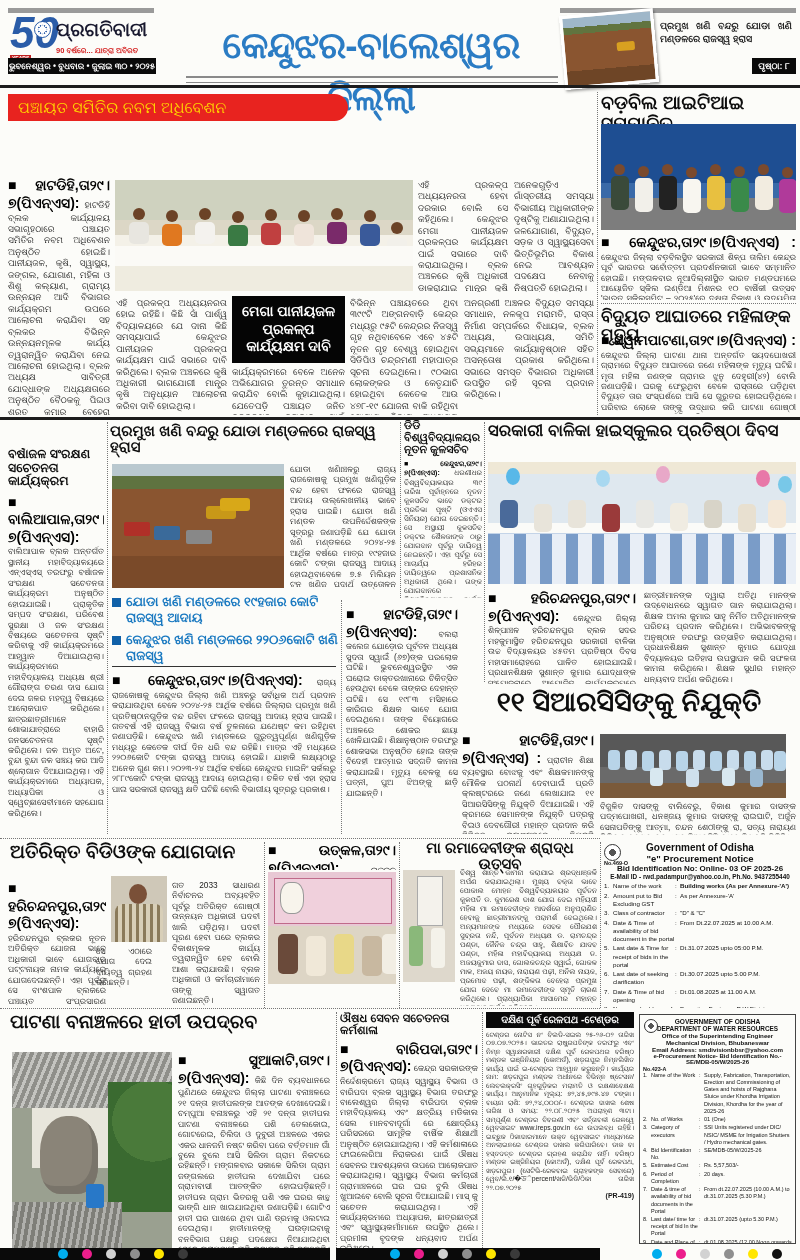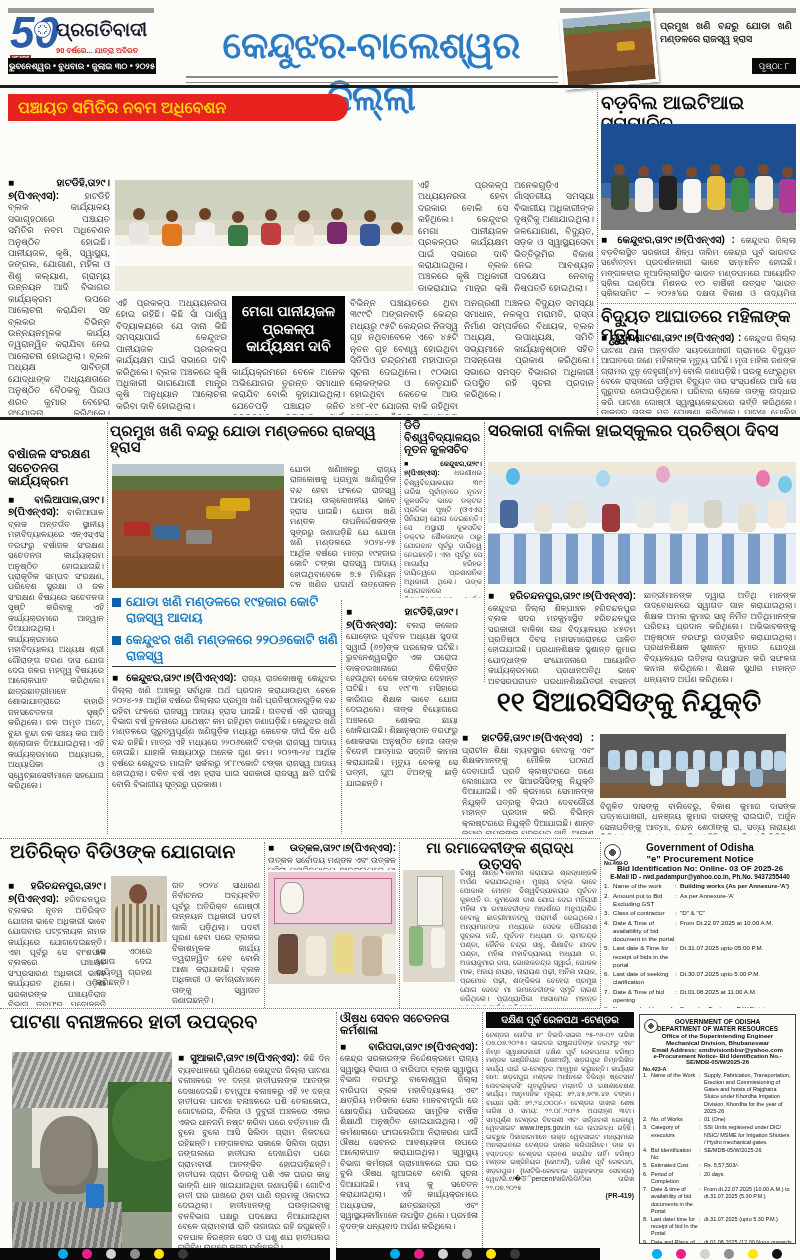--- a/index.html
+++ b/index.html
@@ -3,21 +3,21 @@
 <meta charset="utf-8">
 <style>
   html,body{margin:0;padding:0;background:#e8e8e4}
   .page{position:relative;width:800px;height:1260px;margin:0 auto;background:#fcfcf9;
         font-family:"Liberation Sans","DejaVu Sans",sans-serif;color:#1a1a1a;overflow:hidden}
   .abs{position:absolute}
   .hl{font-weight:bold;color:#0d0d0d;line-height:1.08}
   .body{font-size:9px;line-height:1.27;text-align:justify;color:#1c1c1c}
   .t8{font-size:8.3px;line-height:1.26;text-align:justify;color:#1c1c1c}
   .t7{font-size:7.2px;line-height:1.25;text-align:justify;color:#1c1c1c}
-  .dl{font-weight:bold;font-size:10px;color:#000}
+  .dl{font-weight:bold;font-size:14px;color:#000}
   .vdot{border-left:1px dotted #777}
   .hdot{border-top:1px dotted #777}
   .rule{background:#1d1d1d}
   .photo{position:absolute;overflow:hidden;background:#999}
   .blackbox{background:#050505;color:#fff;font-weight:bold;text-align:center;line-height:1.25}
   .bullet-item{display:flex;gap:5px;color:#1878c0;font-weight:bold;font-size:13px;line-height:1.2;margin-bottom:7px}
   .bullet-sq{width:9px;height:9px;background:#1060a8;margin-top:4px;flex:none}
   .notice{font-family:"Liberation Sans",sans-serif;color:#111}
   .nrow{display:grid;grid-template-columns:9px 62px 5px 1fr;font-size:6.2px;line-height:1.3;margin-bottom:1.5px}
   .nrow2{display:grid;grid-template-columns:8px 48px 5px 1fr;font-size:5.5px;line-height:1.3;margin-bottom:1.2px}
@@ -43,25 +43,25 @@
   </div>
   <div class="abs" style="left:8px;top:58px;width:148px;height:16px;background:#0a0a0a;color:#fff;font-size:8.5px;font-weight:bold;text-align:center;line-height:16px">ଭୁବନେଶ୍ୱର • ବୁଧବାର • ଜୁଲାଇ ୩୦ • ୨୦୨୫</div>
 
   <div class="abs" style="left:180px;top:20px;width:382px;height:52px;font-size:37px;font-weight:bold;color:#2b7cc4;text-align:center;line-height:52px;letter-spacing:-1px">କେନ୍ଦୁଝର-ବାଲେଶ୍ୱର ଜିଲ୍ଲା</div>
   <div class="abs" style="left:186px;top:76px;width:372px;height:4px;border-top:2px solid #8a8a8a;border-bottom:1px solid #8a8a8a"></div>
 
   <div class="photo" style="left:562px;top:12px;width:88px;height:68px;transform:rotate(-5deg);border:3px solid #fff;box-shadow:1px 2px 3px rgba(0,0,0,.4);background:linear-gradient(180deg,#9fb7c9 0 14%,#61743f 14% 24%,#8a5530 24% 78%,#6e4526 78% 100%)">
     <span class="abs" style="left:52px;top:28px;width:18px;height:9px;background:#d8a020;border-radius:2px"></span>
   </div>
   <div class="abs cap" style="left:660px;top:20px;width:132px;font-size:9.5px;line-height:1.35">ପ୍ରମୁଖ ଖଣି ବନ୍ଦରୁ ଯୋଡା ଖଣି ମଣ୍ଡଳରେ ରାଜସ୍ୱ ହ୍ରାସ</div>
-  <div class="abs" style="left:752px;top:58px;width:44px;height:16px;background:#0a0a0a;color:#fff;font-size:9px;font-weight:normal;text-align:center;line-height:16px">ପୃଷ୍ଠା: ୮</div>
+  <div class="abs" style="left:752px;top:58px;width:44px;height:16px;background:#0a0a0a;color:#fff;font-size:9px;font-weight:bold;text-align:center;line-height:16px">ପୃଷ୍ଠା: ୮</div>
 
   <div class="abs rule" style="left:0;top:85px;width:800px;height:3px"></div>
 
-  <div class="abs" style="left:8px;top:94px;width:340px;height:27px;background:#e8231f;border-radius:0 16px 16px 0;color:#ffd400;font-size:16px;font-weight:bold;line-height:27px;padding-left:10px;box-sizing:border-box">ପଞ୍ଚାୟତ ସମିତିର ନବମ ଅଧିବେଶନ</div>
+  <div class="abs" style="left:8px;top:94px;width:340px;height:27px;background:#e8231f;border-radius:0 16px 16px 0;color:#ffd400;font-size:16px;font-weight:normal;line-height:27px;padding-left:10px;box-sizing:border-box">ପଞ୍ଚାୟତ ସମିତିର ନବମ ଅଧିବେଶନ</div>
 
   <div class="abs body" style="left:8px;top:177px;width:102px;height:238px;overflow:hidden"><b class="dl">■ ହାଟଡିହି,ତା୨୯।୭(ପିଏନ୍ଏସ):</b> <span>ହାଟଡିହି ବ୍ଲକ କାର୍ଯ୍ୟାଳୟ ସଭାଗୃହଠାରେ ପଞ୍ଚାୟତ ସମିତିର ନବମ ଅଧିବେଶନ ଅନୁଷ୍ଠିତ ହୋଇଛି। ପାନୀୟଜଳ, କୃଷି, ସ୍ୱାସ୍ଥ୍ୟ, ଜଙ୍ଗଲ, ଯୋଗାଣ, ମହିଳା ଓ ଶିଶୁ କଲ୍ୟାଣ, ଗ୍ରାମ୍ୟ ଉନ୍ନୟନ ଆଦି ବିଭାଗର କାର୍ଯ୍ୟକ୍ରମ ଉପରେ ଆଲୋଚନା କରାଯିବା ସହ ବ୍ଲକର ବିଭିନ୍ନ ଉନ୍ନୟନମୂଳକ କାର୍ଯ୍ୟ ତ୍ୱରାନ୍ୱିତ କରାଯିବା ନେଇ ଆଲୋଚନା ହୋଇଥିଲା। ବ୍ଲକ ଅଧ୍ୟକ୍ଷ ସାବିତ୍ରୀ ଯୋଦ୍ଧାଙ୍କ ଅଧ୍ୟକ୍ଷତାରେ ଅନୁଷ୍ଠିତ ବୈଠକକୁ ପିଇଓ ଶରତ କୁମାର ବେହେରା ସଂଯୋଜନା କରିଥିଲେ। ବିଧାୟକ ପ୍ରତିନିଧି ଯୋଗ ଦେଇଥିଲେ।</span></div>
 
   <div class="photo" style="left:115px;top:180px;width:298px;height:111px;background:linear-gradient(180deg,#cfd2bf 0 36%,#dcd7c6 36% 50%,#f4f1e8 50% 66%,#efece0 66% 100%)">
     <span class="abs" style="left:18px;top:28px;width:12px;height:12px;border-radius:50%;background:#6b4226;box-shadow:33px 2px 0 #6b4226,66px 0 0 #6b4226,99px 3px 0 #6b4226,132px 1px 0 #6b4226,165px 2px 0 #6b4226,198px 0 0 #6b4226,231px 2px 0 #6b4226,258px 14px 0 #6b4226"></span>
     <span class="abs" style="left:14px;top:42px;width:20px;height:22px;border-radius:5px;background:#e8e6e0;box-shadow:33px 2px 0 #e07820,66px 0 0 #f4f2ee,99px 3px 0 #3a7a44,132px 1px 0 #c04040,165px 2px 0 #efe4da,198px 0 0 #7a2a6a,231px 2px 0 #3a5a9a,258px 16px 0 #f2f0ea"></span>
     <span class="abs" style="left:0;top:66px;width:298px;height:20px;background:#fbfaf6"></span>
   </div>
 
   <div class="abs body" style="left:418px;top:180px;width:90px;height:112px;overflow:hidden">ଏହି ପ୍ରକଳ୍ପ ଅଧ୍ୟୟନରତା ହେବା ଦରକାର ବୋଲି ସେ କହିଥିଲେ। କେନ୍ଦୁଝର ମେଗା ପାନୀୟଜଳ ପ୍ରକଳ୍ପର କାର୍ଯ୍ୟକ୍ଷମ ପାଇଁ ସଭାରେ ଦାବି କରାଯାଇଥିଲା। ବ୍ଲକ ଅଞ୍ଚଳରେ କୃଷି ଅଧିକାରୀ ଡାକରାଯାଇ ମାନ୍ତ୍ର କୃଷି ଅନୁଧ୍ୟାନ ଆଲୋଚନା କରିବା ନେଇ ଚାଷୀମାନଙ୍କୁ ଆଗ୍ରହୀ କରାଇବା ଉପରେ ଗୁରୁତ୍ୱ ଦିଆଯାଇଥିଲା।</div>
@@ -152,21 +152,21 @@
 
   <div class="abs hdot" style="left:0;top:838px;width:600px"></div>
 
   <div class="abs hl" style="left:10px;top:842px;width:250px;font-size:19px">ଅତିରିକ୍ତ ବିଡିଓଙ୍କ ଯୋଗଦାନ</div>
   <div class="abs t8" style="left:8px;top:880px;width:98px;height:126px;overflow:hidden"><b class="dl">■ ହରିଚନ୍ଦନପୁର,ତା୨୯।୭(ପିଏନ୍ଏସ):</b> <span>ହରିଚନ୍ଦନପୁର ବ୍ଲକର ନୂତନ ଅତିରିକ୍ତ ଯୋଜନା ଭାବେ ଅଧିକାରୀ ଭାବେ ଯୋଗବାର ପଟ୍ଟନାୟକ ନାମକ କାର୍ଯ୍ୟରେ ଯୋଗଦେଇଛନ୍ତି। ଏହା ପୂର୍ବରୁ ସେ ବାଂଶପାଳ ବ୍ଲକରେ ପଞ୍ଚାୟତ ସଂପ୍ରସାରଣ ଅଧିକାରୀ ଭାବେ କାର୍ଯ୍ୟରତ ଥିଲେ। ଓଡ଼ିଶା ସରକାରଙ୍କ ପଞ୍ଚାୟତିରାଜ ବିଭାଗ ତରଫରୁ ପଦୋନ୍ନତି ତାଲିକା ପ୍ରକାଶ ପାଇବା ପରେ ଏଠାକୁ ବଦଳି ହୋଇ ଆସିଛନ୍ତି।</span></div>
   <div class="photo" style="left:111px;top:876px;width:56px;height:66px;background:#cfc8b8">
     <span class="abs" style="left:18px;top:8px;width:18px;height:20px;border-radius:50%;background:#7a5038"></span>
     <span class="abs" style="left:4px;top:28px;width:48px;height:38px;border-radius:8px 8px 0 0;background:repeating-linear-gradient(90deg,#8a7a5a 0 3px,#d8cfb8 3px 7px)"></span>
   </div>
   <div class="abs t8" style="left:96px;top:946px;width:56px;height:60px;overflow:hidden">ସେ ଏଠାରେ ଯୋଗ ଦେଇ ଦାୟିତ୍ୱ ଗ୍ରହଣ କରିଛନ୍ତି।</div>
-  <div class="abs t8" style="left:172px;top:880px;width:88px;height:126px;overflow:hidden">ଗତ ୨୦୨୪ ସାଧାରଣ ନିର୍ବାଚନର ଅବ୍ୟବହିତ ପୂର୍ବରୁ ଅତିରିକ୍ତ ଗୋଷ୍ଠୀ ଉନ୍ନୟନ ଅଧିକାରୀ ପଦବୀ ଖାଲି ପଡ଼ିଥିଲା। ପଦବୀ ପୂରଣ ହେବା ପରେ ବ୍ଲକର ବିକାଶମୂଳକ କାର୍ଯ୍ୟ ତ୍ୱରାନ୍ୱିତ ହେବ ବୋଲି ଆଶା କରାଯାଉଛି। ବ୍ଲକ ଅଧିକାରୀ ଓ କର୍ମଚାରୀମାନେ ତାଙ୍କୁ ସ୍ୱାଗତ ଜଣାଇଛନ୍ତି।</div>
+  <div class="abs t8" style="left:172px;top:880px;width:88px;height:126px;overflow:hidden">ଗତ 2033 ସାଧାରଣ ନିର୍ବାଚନର ଅବ୍ୟବହିତ ପୂର୍ବରୁ ଅତିରିକ୍ତ ଗୋଷ୍ଠୀ ଉନ୍ନୟନ ଅଧିକାରୀ ପଦବୀ ଖାଲି ପଡ଼ିଥିଲା। ପଦବୀ ପୂରଣ ହେବା ପରେ ବ୍ଲକର ବିକାଶମୂଳକ କାର୍ଯ୍ୟ ତ୍ୱରାନ୍ୱିତ ହେବ ବୋଲି ଆଶା କରାଯାଉଛି। ବ୍ଲକ ଅଧିକାରୀ ଓ କର୍ମଚାରୀମାନେ ତାଙ୍କୁ ସ୍ୱାଗତ ଜଣାଇଛନ୍ତି।</div>
 
   <div class="abs vdot" style="left:264px;top:842px;height:166px"></div>
 
   <div class="abs t8" style="left:268px;top:842px;width:128px;height:28px;overflow:hidden"><b class="dl">■ ଉତ୍କଳ,ତା୨୯।୭(ପିଏନ୍ଏସ):</b> <span>ଉତ୍କଳ ସର୍ବୋଦୟ ମଣ୍ଡଳ ଏବଂ ଉତ୍କଳ ମହିଳା ମହାବିଦ୍ୟାଳୟ ଆନୁକୂଲ୍ୟରେ ମା ରମା ଦେବୀଙ୍କ ୪୦ ତମ ଶ୍ରାଦ୍ଧ ଉତ୍ସବ ପାଳିତ ହୋଇଛି।</span></div>
   <div class="photo" style="left:268px;top:872px;width:128px;height:112px;background:linear-gradient(180deg,#e8c8d4 0 48%,#ddd5c5 48% 100%)">
     <span class="abs" style="left:6px;top:6px;width:116px;height:44px;background:#f0d0dc;border:1px solid #c06a8a"></span>
     <span class="abs" style="left:12px;top:10px;width:22px;height:30px;border-radius:40%;background:#f8f4ec;border:1px solid #999"></span>
     <span class="abs" style="left:10px;top:62px;width:20px;height:40px;border-radius:5px;background:#6a4a3a;box-shadow:28px 2px 0 #f0e8d8,56px 0 0 #e8d888,84px 2px 0 #c8b8a0,104px 0 0 #f2eee4"></span>
   </div>
 

